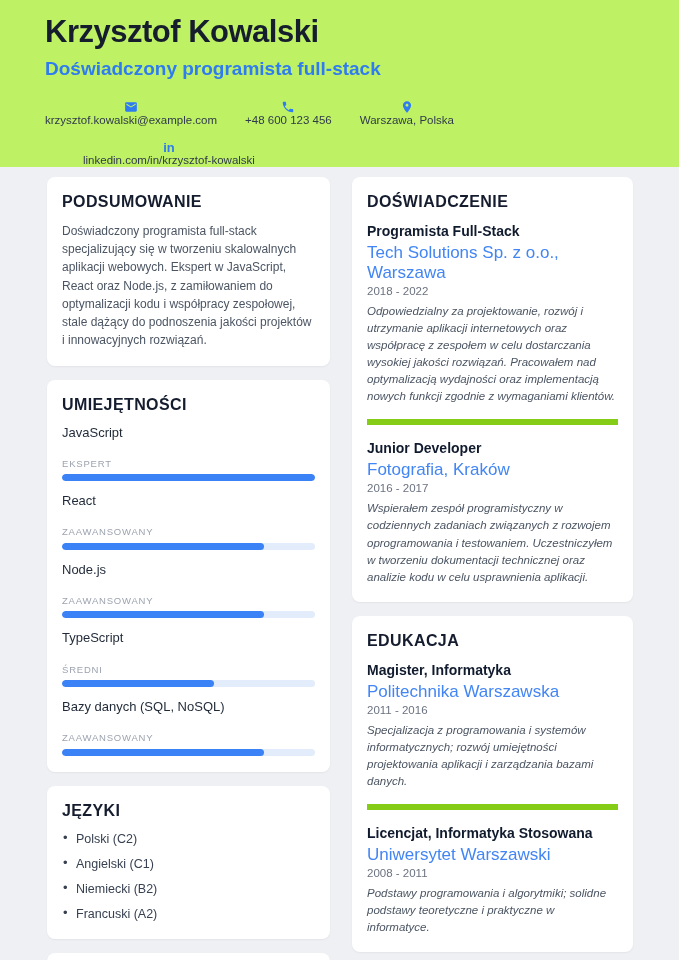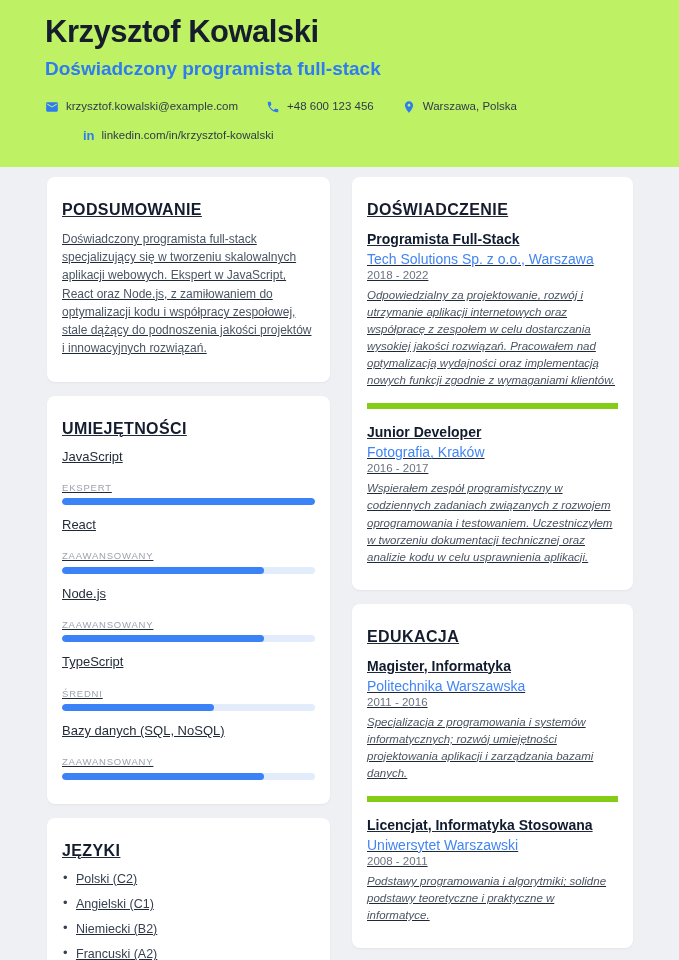--- a/index.html
+++ b/index.html
@@ -25,42 +25,41 @@
   }
   .subtitle {
     margin-top:8px;
     font-size:19px;
     font-weight:700;
     color:#2e7cf0;
   }
   .contacts { margin-top:20px; }
   .contact-row { display:flex; align-items:center; gap:28px; }
   .contact-row + .contact-row { margin-top:15px;padding-left:38px; }
-  .contact-item { display:flex; align-items:flex-start; gap:7px; cursor:pointer; }
+  .contact-item { display:flex; align-items:center; gap:0; cursor:pointer;flex-direction:column; }
   .contact-item svg { width:14px; height:14px; flex:0 0 auto; }
   .contact-item .txt { font-size:11.5px; color:#30394a; }
   .li-glyph {
     font-size:13px; font-weight:800; color:#2e7cf0;
     line-height:1; letter-spacing:0;
   }
   
   .content {
     display:flex;
     gap:22px;
     padding:10px 46px 0 47px;
   }
   .col-left  { width:283px; flex:0 0 283px; }
   .col-right { width:281px; flex:0 0 281px; }
   .card {
     background:#ffffff;
     border-radius:8px;
-    padding:24px 15px;
+    padding:16px 15px;
     margin-bottom:14px;
     box-shadow:0 1px 2px rgba(16,24,40,0.05);
-    text-decoration:underline;
   }
   .sec-title {
     font-size:16px;
     font-weight:800;
     color:#141c2e;
     letter-spacing:0.4px;
     margin-bottom:11px;
   }
   
   .summary-text { font-size:12px; line-height:1.52; color:#4b5563; }
@@ -91,21 +90,21 @@
     font-size:11px; line-height:1;
     padding:5px 9px; border-radius:9px;
     white-space:nowrap;
   }
   
   .xp-item + .xp-item, .edu-item + .edu-item {
     border-top:6px solid #84cc16;
     margin-top:14px; padding-top:14px;
   }
   .xp-role, .edu-degree { font-size:14px; font-weight:800; color:#111b2e; line-height:1.3; }
-  .xp-company, .edu-school { font-size:14px; color:#4285f4; margin-top:3px; cursor:pointer; }
+  .xp-company, .edu-school { font-size:17px; color:#4285f4; margin-top:3px; cursor:pointer; }
   .xp-dates, .edu-dates { font-size:11.5px; color:#6b7280; margin-top:2px; }
   .xp-desc, .edu-desc {
     font-size:11.5px; font-style:italic; color:#4b5563;
     line-height:1.48; margin-top:6px;
   }
 </style>
 </head>
 <body>
 
 <header class="header">

